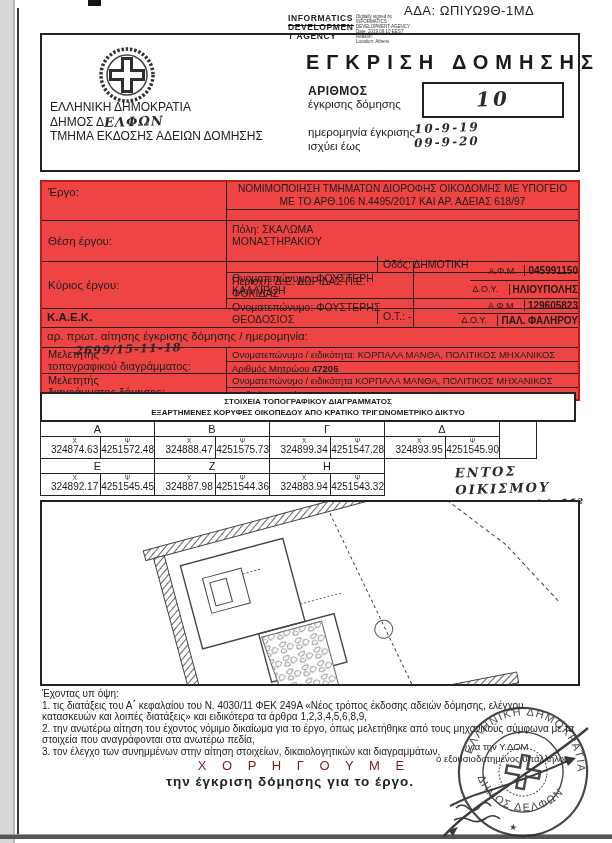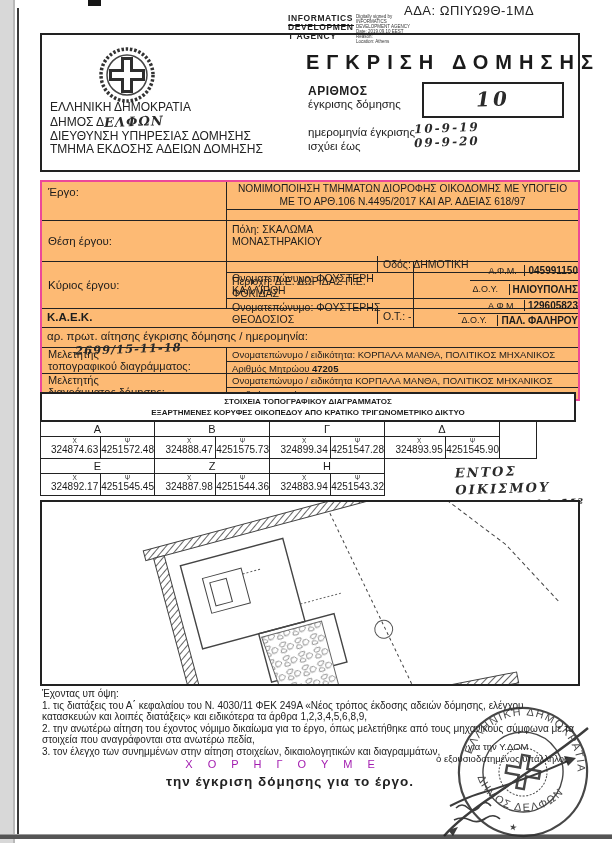--- a/index.html
+++ b/index.html
@@ -27,21 +27,21 @@
   .title{position:absolute;left:264px;top:16px;font-size:20px;font-weight:bold;letter-spacing:7px;color:#1a1a1a;white-space:nowrap;}
   .numlab{position:absolute;left:266px;top:50px;font-size:11.5px;line-height:13px;}
   .numlab b{font-size:12px;letter-spacing:.5px;}
   .numbox{position:absolute;left:380px;top:47px;width:138px;height:32px;border:2px solid #222;text-align:center;}
   .numbox .hand{font-size:20px;margin-top:3px;letter-spacing:3px;}
   .datelab{position:absolute;left:266px;top:90px;font-size:11.5px;line-height:14px;}
   .dateval{position:absolute;left:372px;top:86px;font-size:12px;line-height:14px;}
   .dateval .hand{letter-spacing:2px;}
 
   
-  .t{position:absolute;left:40px;top:180px;width:536px;border:2px solid #ec4899;background:#fdba74;}
+  .t{position:absolute;left:40px;top:180px;width:536px;border:2px solid #b91c1c;background:#ef4444;}
   .t .row{display:flex;border-top:1px solid #222;}
   .t .row:first-child{border-top:none;}
   .t .lab{width:185px;flex:0 0 185px;border-right:1px solid #222;padding:4px 6px;font-size:11.5px;box-sizing:border-box;}
   .t .rcol{flex:1;display:flex;flex-direction:column;min-width:0;}
   .cell{box-sizing:border-box;padding:2px 5px;font-size:10.5px;}
   .vline{border-left:1px solid #222;margin-top:35px;}
   .hline{border-top:1px solid #222;}
   .ergoval{height:26px;border-bottom:1px solid #222;text-align:center;font-size:10.2px;line-height:12.5px;padding-top:1px;}
   .subrow{display:flex;}
   .afmblock{flex:0 0 164px;display:flex;flex-direction:column;border-left:1px solid #222;align-items:flex-end;}
@@ -64,21 +64,21 @@
   .axval{font-size:10px;line-height:12px;padding-bottom:2px;white-space:nowrap;}
   .ptempty{width:36px;flex:0 0 36px;border:1px solid #222;border-top:none;border-left:none;background:#fff;}
   .topo-notes{position:absolute;left:415px;top:70px;width:150px;}
   .topo-notes .hand{font-size:13px;line-height:17px;letter-spacing:2px;}
 
   
   .plan{position:absolute;left:40px;top:500px;width:536px;height:182px;border:2px solid #222;overflow:hidden;background:#fff;}
 
   
   .foot{position:absolute;left:42px;top:688px;width:535px;font-size:10px;line-height:11.5px;color:#222;}
-  .grant{position:absolute;left:23px;top:758px;width:520px;text-align:center;font-size:11px;letter-spacing:6px;color:#a21caf;}
+  .grant{position:absolute;left:44px;top:758px;width:520px;text-align:center;font-size:13px;letter-spacing:6px;color:#7f1d1d;}
   .grantsub{position:absolute;left:30px;top:774px;width:520px;text-align:center;font-size:13.5px;font-weight:600;letter-spacing:1px;color:#222;}
   .for-label{position:absolute;left:468px;top:741px;font-size:9.5px;z-index:3;color:#222;}
   .auth-label{position:absolute;left:436px;top:753px;font-size:9.5px;z-index:3;color:#222;white-space:nowrap;}
   .stamp{position:absolute;left:438px;top:698px;z-index:2;opacity:.88;}
 </style>
 </head>
 <body>
 
 <div class="page">
 
@@ -115,21 +115,20 @@
         <rect x="11" y="23" width="36" height="12" fill="#2e2e2e"></rect>
         <rect x="26" y="14" width="6" height="30" fill="#ffffff"></rect>
         <rect x="14" y="26" width="30" height="6" fill="#ffffff"></rect>
       </svg>
     </div>
     <div class="org">
       <div>ΕΛΛΗΝΙΚΗ ΔΗΜΟΚΡΑΤΙΑ</div>
       <div>
         <span>ΔΗΜΟΣ Δ</span><span class="hand" style="font-size:13px;">ΕΛΦΩΝ</span>
       </div>
-      <div>ΔΙΕΥΘΥΝΣΗ ΥΠΗΡΕΣΙΑΣ ΔΟΜΗΣΗΣ</div>
       <div>ΤΜΗΜΑ ΕΚΔΟΣΗΣ ΑΔΕΙΩΝ ΔΟΜΗΣΗΣ</div>
     </div>
     <div class="title">ΕΓΚΡΙΣΗ ΔΟΜΗΣΗΣ</div>
     <div class="numlab">
       <b>ΑΡΙΘΜΟΣ</b><br>
       <span>έγκρισης δόμησης</span>
     </div>
     <div class="numbox">
       <span class="hand">10</span>
     </div>

